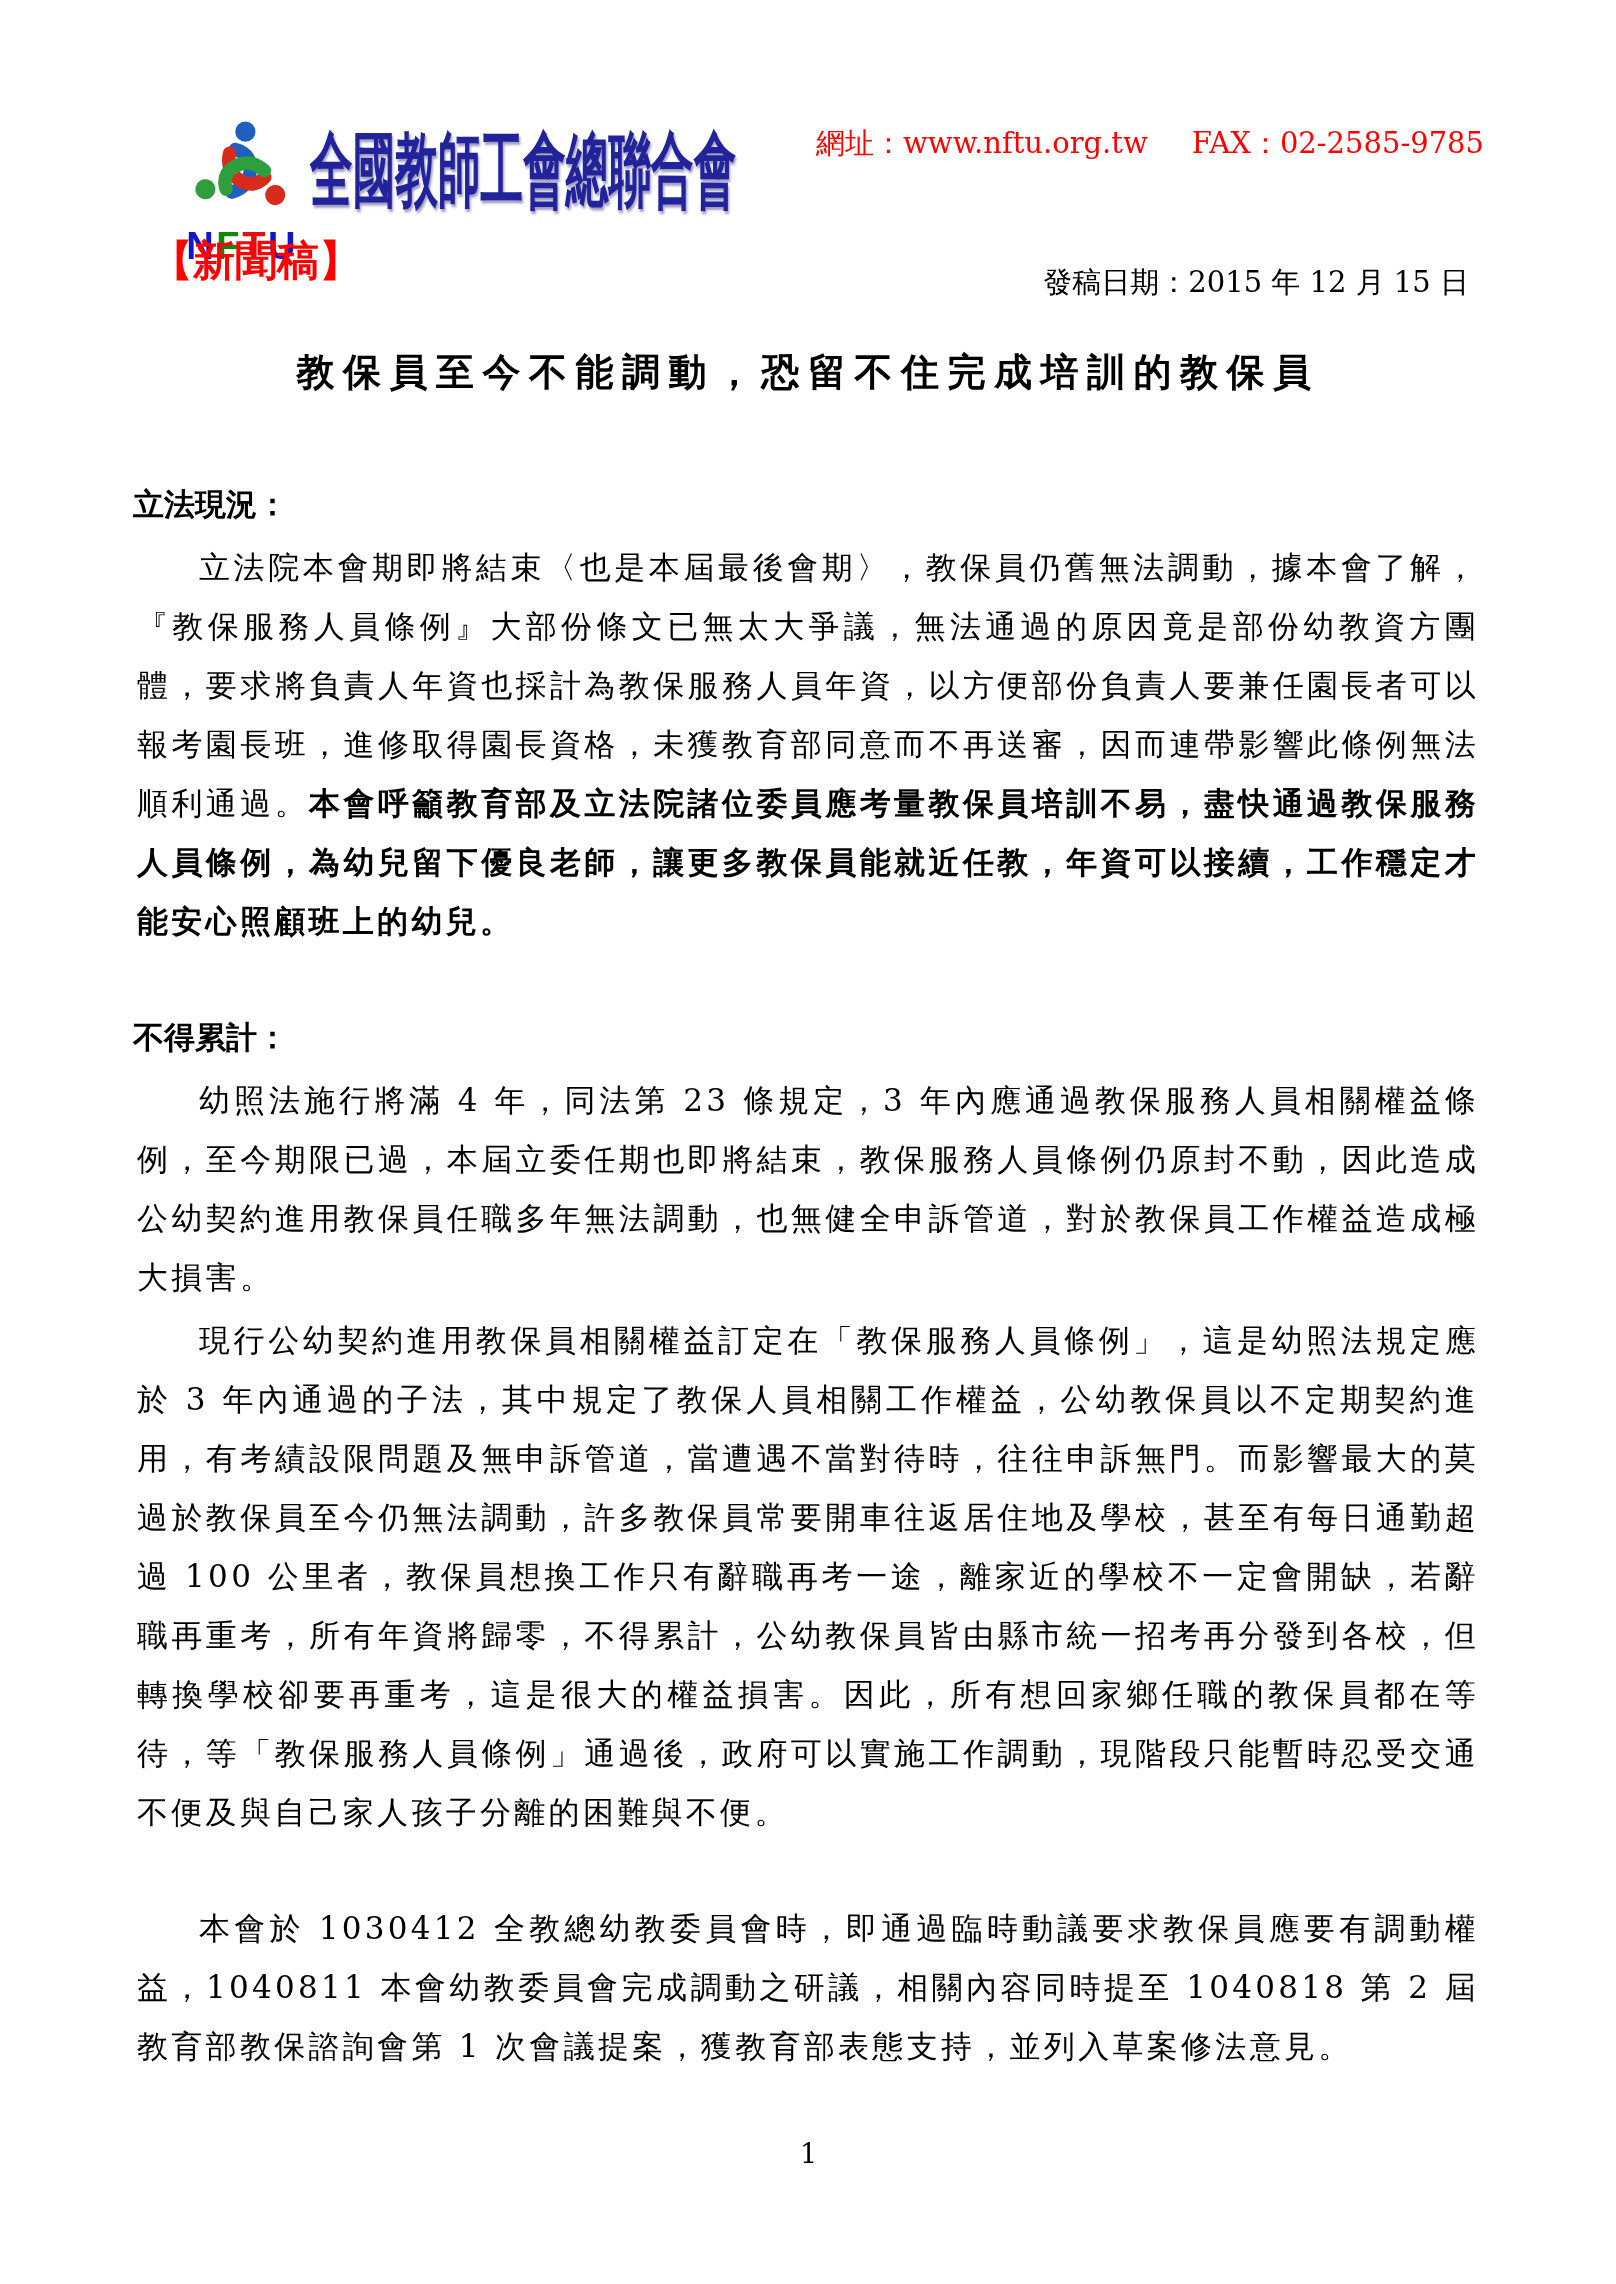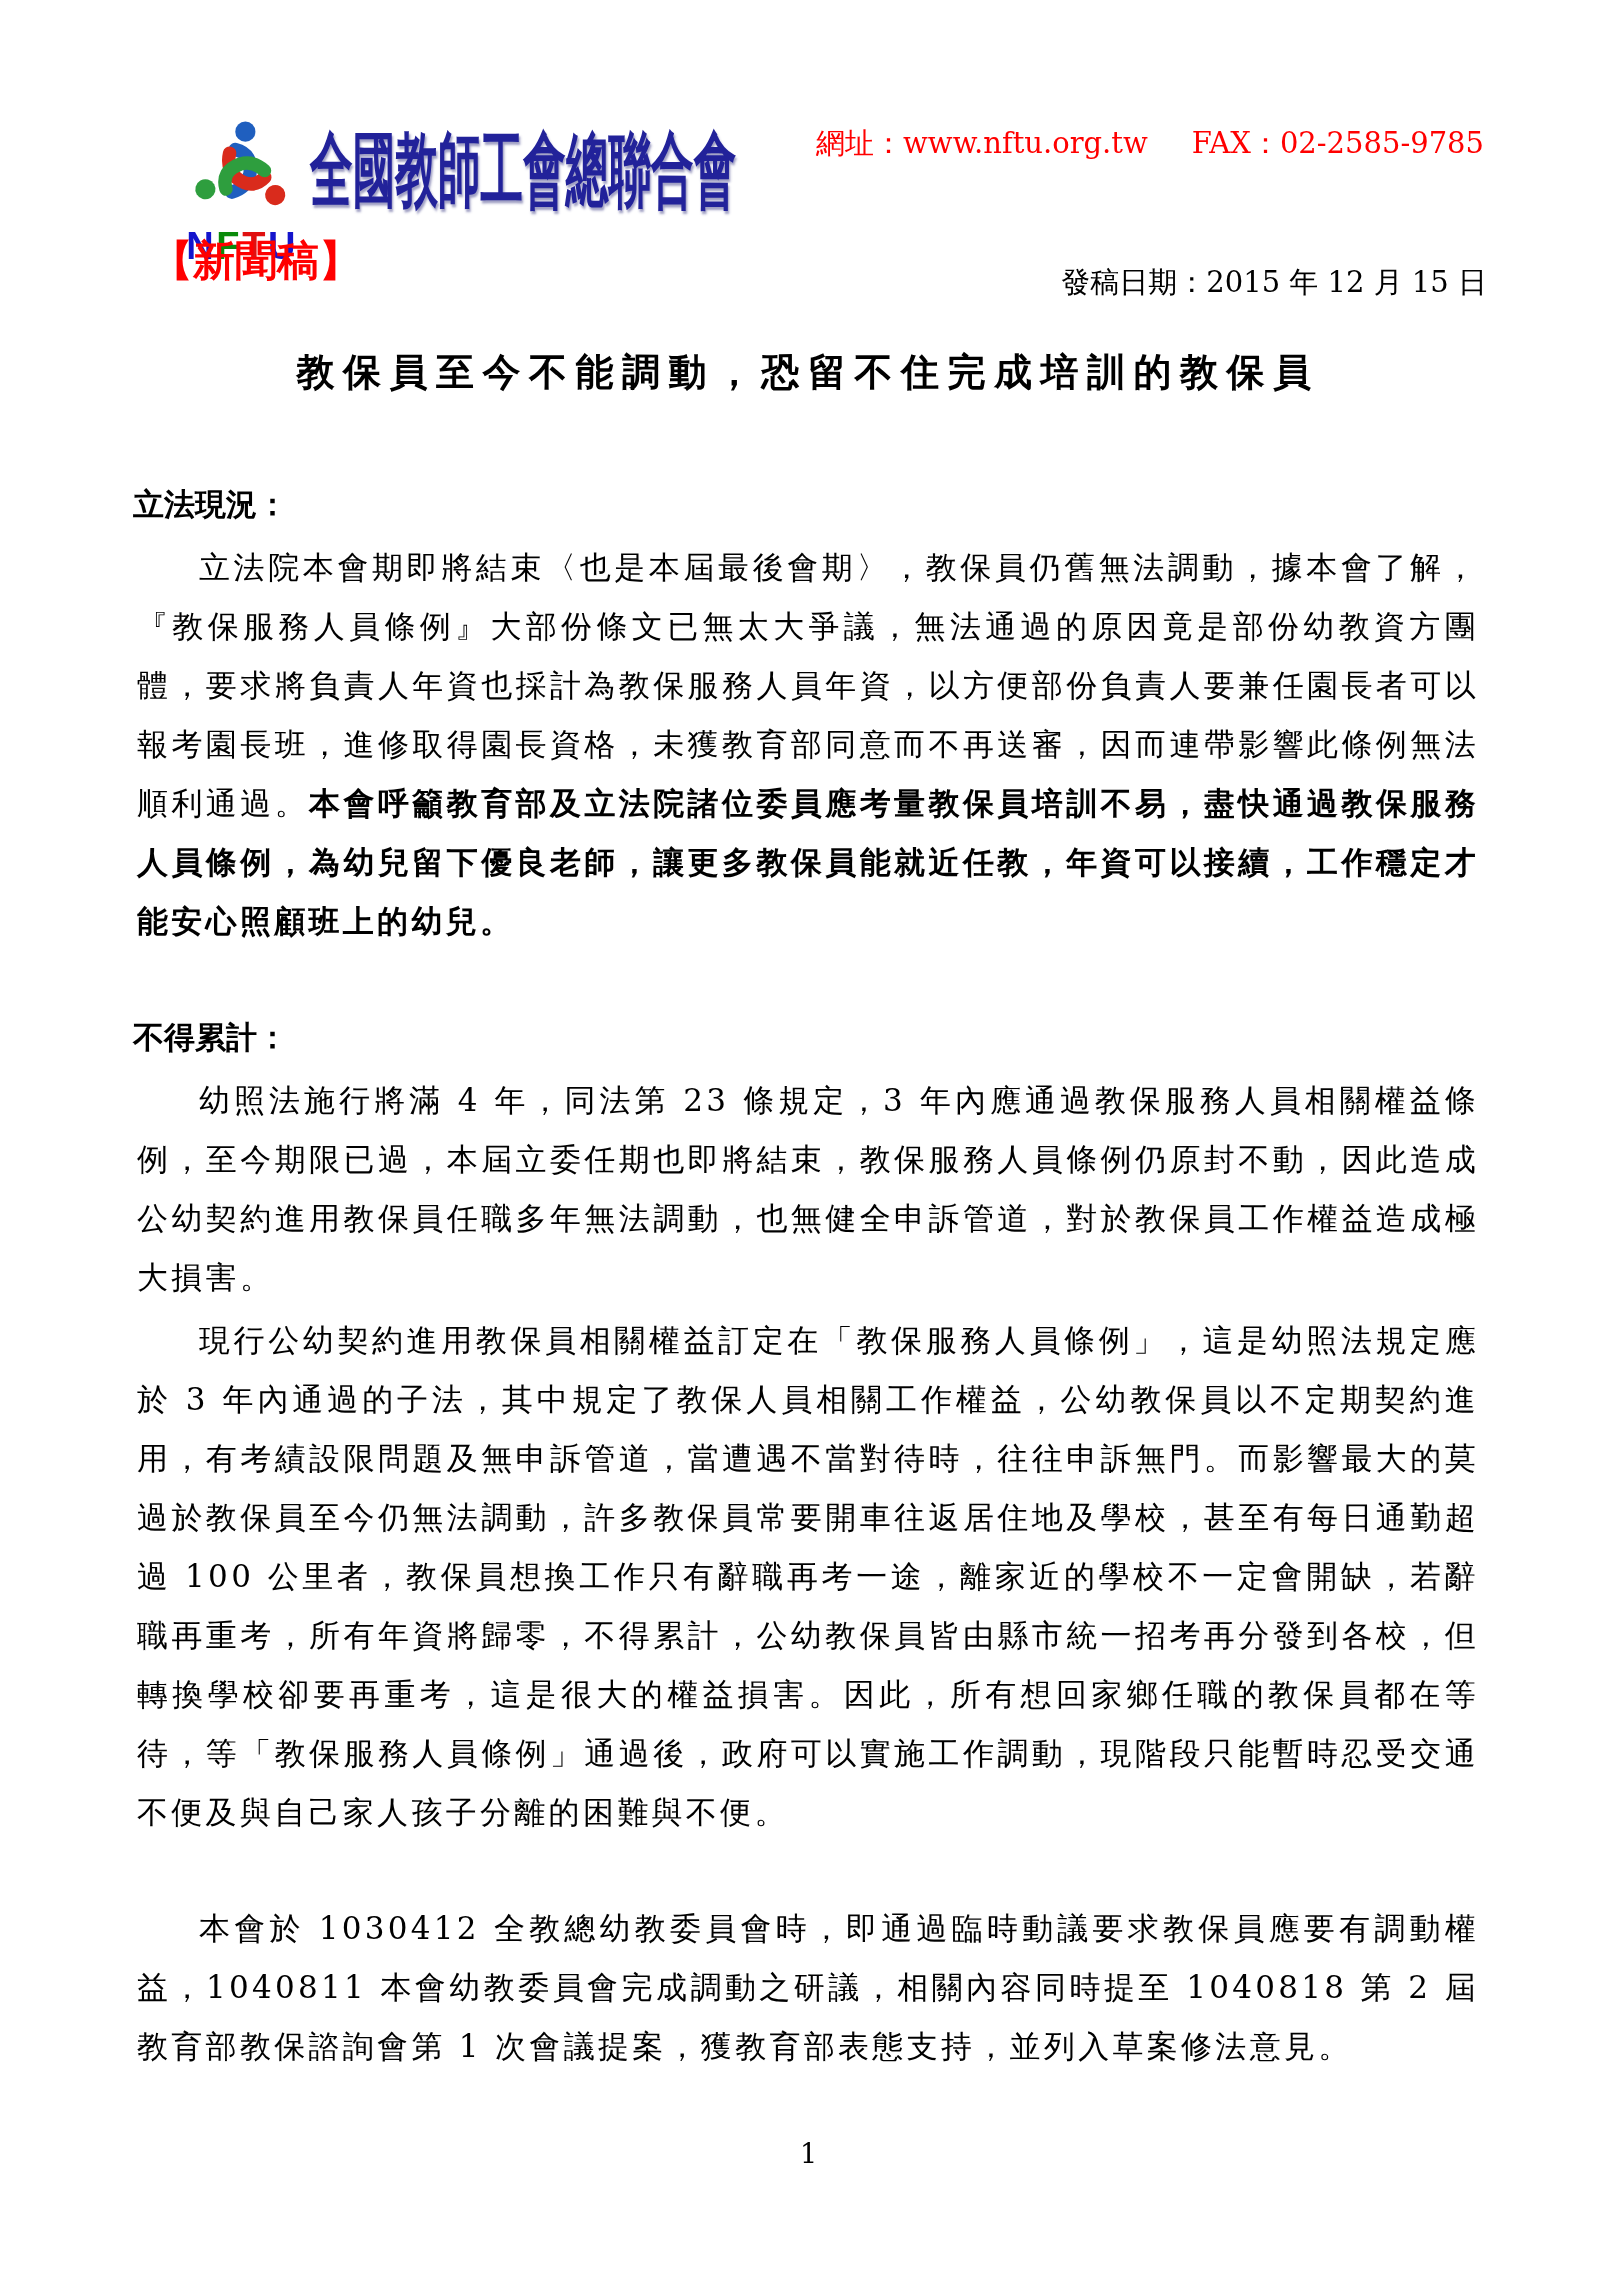--- a/index.html
+++ b/index.html
@@ -87,21 +87,21 @@
     left: 151px;
     color: #ff0000;
     font-weight: bold;
     font-size: 42px;
     line-height: 1.4;
     white-space: nowrap;
   }
   .date-line {
     position: absolute;
     top: 263px;
-    right: 130px;
+    right: 148px;
     font-size: 29px;
     white-space: nowrap;
   }
 
   
   .content {
     position: absolute;
     top: 346px;
     left: 133px;
     width: 1350px;

